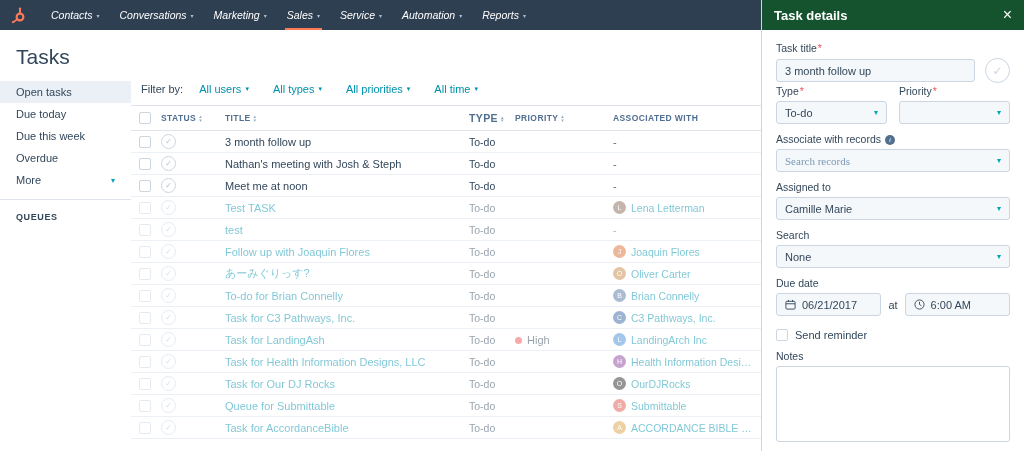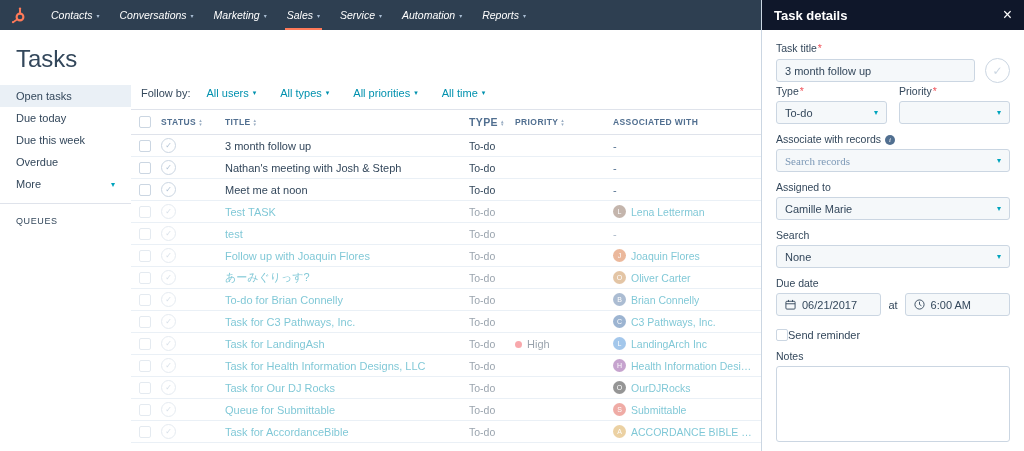--- a/index.html
+++ b/index.html
@@ -13,32 +13,32 @@
   .topnav { height: 30px; background: #2e3f51; display: flex; align-items: center; padding-left: 10px; }
   .logo { display: flex; align-items: center; margin-right: 14px; }
   .nav-items { display: flex; height: 100%; font-style: italic; }
   .nav-item { position: relative; display: flex; align-items: center; gap: 4px; height: 100%;
               padding: 0 10px; color: #fff; font-size: 10.5px; font-weight: 500; cursor: pointer; }
   .nav-item .nav-caret { font-size: 6px; color: #a9bdd3; }
   .nav-item.active::after { content: ""; position: absolute; left: 8px; right: 8px; bottom: 0;
               height: 2px; background: #ff7a59; }
 
   
-  .page-title { font-size: 24px; font-weight: 400; color: #33475b; padding: 15px 0 10px 16px; }
+  .page-title { font-size: 21px; font-weight: 400; color: #33475b; padding: 15px 0 10px 16px; }
 
   .body-row { display: flex; }
 
   
   .sidebar { width: 131px; flex-shrink: 0; padding-top: 2px; }
   .side-item { padding: 5px 16px; font-size: 11px; color: #33475b; cursor: pointer;
                display: flex; justify-content: space-between; align-items: center; }
   .side-item.active { background: #eaf0f6; }
   .side-chev { color: #00a4bd; font-size: 8px; }
   .side-divider { border-top: 1px solid #dfe3eb; margin: 8px 0 4px 0; }
-  .queues-label { padding: 8px 16px; font-size: 9px; font-weight: normal; letter-spacing: .6px; color: #33475b; }
+  .queues-label { padding: 8px 16px; font-size: 9px; font-weight: bold; letter-spacing: .6px; color: #33475b; }
 
   
   .table-area { flex: 1; min-width: 0; }
   .filterbar { display: flex; align-items: center; gap: 16px; padding: 4px 0 10px 10px; font-size: 11px; }
   .filter-label { color: #33475b; }
   .filter-dd { color: #0091ae; font-weight: 500; display: flex; align-items: center; gap: 4px; cursor: pointer; }
   .filter-dd .caret { font-size: 7px; }
 
   
   table { width: 100%; border-collapse: collapse; table-layout: fixed; }
@@ -66,21 +66,21 @@
   .assoc-wrap { display: flex; align-items: center; gap: 5px; }
   .avatar { width: 13px; height: 13px; border-radius: 50%; flex-shrink: 0; color: #fff; font-size: 7px;
         display: inline-flex; align-items: center; justify-content: center; }
   .assoc-name { color: #0091ae; font-size: 10.5px; max-width: 150px; overflow: hidden;
         text-overflow: ellipsis; cursor: pointer; }
   .empty-val { color: #516f90; }
 
   
   .panel { width: 263px; flex-shrink: 0; background: #fff; border-left: 1px solid #cbd6e2;
         box-shadow: -3px 0 8px rgba(45,62,80,.15); display: flex; flex-direction: column; }
-  .panel-header { height: 30px; background: #0f172a; color: #fff; display: flex; align-items: center;
+  .panel-header { height: 30px; background: #14532d; color: #fff; display: flex; align-items: center;
         justify-content: space-between; padding: 0 12px; flex-shrink: 0; }
   .panel-title { font-size: 13px; font-weight: bold; }
   .panel-close { font-size: 16px; line-height: 1; cursor: pointer; }
   .panel-body { padding: 10px 14px; overflow: hidden; }
   .field-label { font-size: 10.5px; color: #33475b; margin: 9px 0 4px; }
   .field-label:first-child { margin-top: 2px; }
   .req { color: #f2545b; margin-left: 1px; }
   .hs-input, .hs-select { height: 23px; background: #f5f8fa; border: 1px solid #cbd6e2; border-radius: 3px;
         font-size: 11px; color: #33475b; padding: 0 8px; width: 100%; font-family: inherit; }
   .hs-select { display: flex; align-items: center; justify-content: space-between; cursor: pointer; }
@@ -94,21 +94,21 @@
   .two-col { display: flex; gap: 12px; }
   .two-col > div { flex: 1; min-width: 0; }
   .info-icon { display: inline-flex; width: 10px; height: 10px; border-radius: 50%; background: #516f90;
         color: #fff; font-size: 7px; font-style: italic; align-items: center; justify-content: center;
         margin-left: 4px; vertical-align: middle; font-family: "Liberation Serif", serif; }
   .due-row { display: flex; align-items: center; gap: 7px; }
   .date-field { flex: 1; display: flex; align-items: center; gap: 6px; height: 23px; background: #f5f8fa;
         border: 1px solid #cbd6e2; border-radius: 3px; padding: 0 8px; font-size: 11px; cursor: pointer; }
   .time-field { width: 76px; flex-shrink: 0; }
   .at-label { font-size: 11px; }
-  .reminder-row { display: flex; align-items: flex-start; margin: 13px 0 2px; font-size: 11px; }
+  .reminder-row { display: flex; align-items: flex-start; gap: 7px; margin: 13px 0 2px; font-size: 11px; }
   .notes-box { height: 76px; border: 1px solid #cbd6e2; border-radius: 3px; background: #fff; width: 100%;
         resize: none; font-family: inherit; font-size: 11px; padding: 6px; color: #33475b; }
 </style>
 </head>
 <body>
 
 <div class="app">
 
   <div class="main">
 
@@ -173,21 +173,21 @@
           <div class="side-item">
     <span class="side-label">More</span>
   <span class="side-chev">▾</span>
           </div>
           <div class="side-divider"></div>
           <div class="queues-label">QUEUES</div>
         </aside>
 
       <div class="table-area">
         <div class="filterbar">
-          <span class="filter-label">Follow by:</span>
+          <span class="filter-label">Filter by:</span>
           <span id="filter-dds" style="display:flex;gap:24px;">
               <span class="filter-dd">
     <span class="dd-label">All users</span>
     <span class="caret">▾</span>
   </span>
               <span class="filter-dd">
     <span class="dd-label">All types</span>
     <span class="caret">▾</span>
   </span>
               <span class="filter-dd">

